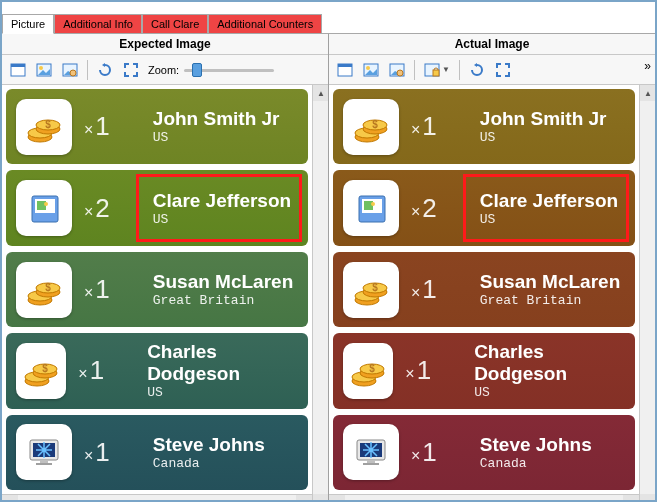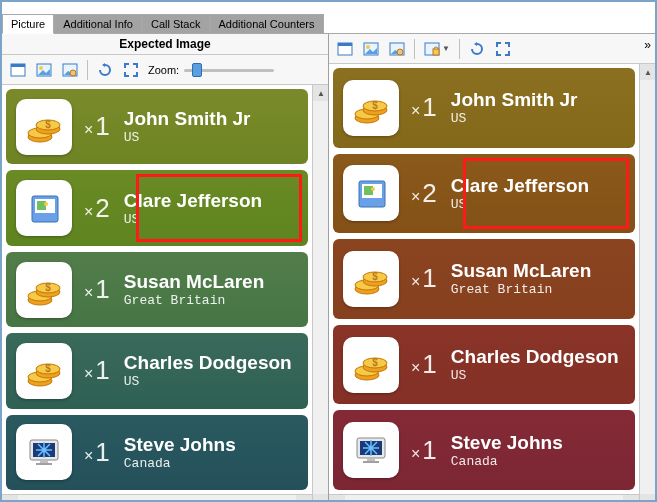--- a/index.html
+++ b/index.html
@@ -16,21 +16,21 @@
     display: flex;
     background: #fff;
     border-bottom: 1px solid #a8a8a8;
     height: 32px;
     align-items: flex-end;
   }
   .tab {
     padding: 3px 8px;
     border: 1px solid #a8a8a8;
     border-bottom: none;
-    background: #a3a3a3;
+    background: #ef4444;
     margin-right: 0px;
     font-size: 11px;
     cursor: pointer;
     position: relative;
   }
   .tab.active {
     background: #fff;
     z-index: 2;
     border-bottom: 1px solid #fff;
     margin-bottom: -1px;
@@ -140,21 +140,21 @@
   }
   .mult {
     margin: 0 14px 0 12px;
     font-size: 26px;
     color: rgba(255,255,255,.9);
     display: flex;
     align-items: baseline;
     gap: 2px;
   }
   .mult .x { font-size: 16px; }
-  .info { display: flex; flex-direction: column; }
+  .info { display: flex; flex-direction: column; margin-left: 29px; }
   .name { font-size: 19px; font-weight: bold; }
   .country { font-size: 13px; opacity: .9; font-family: Liberation Mono, monospace; }
   .highlight {
     position: absolute;
     border: 3px solid #ff1a1a;
     left: 130px; right: 6px; top: 4px; bottom: 4px;
     pointer-events: none;
   }
   
   .exp .row:nth-child(1){background:linear-gradient(#7a8a2a,#6e8424);}
@@ -182,21 +182,21 @@
   .strack{flex:1;background:#f0f0f0;}
   .listwrap{position:absolute;inset:0 16px 16px 0;}
   svg { display: block; }
 </style>
 </head>
 <body>
 
 <div class="tabbar">
   <div class="tab active">Picture</div>
   <div class="tab">Additional Info</div>
-  <div class="tab">Call Stack</div>
+  <div class="tab">Call Clare</div>
   <div class="tab">Additional Counters</div>
 </div>
 
 <div class="split">
 
   <div class="pane">
     <div class="pane-title">Expected Image</div>
     <div class="toolbar">
       <div class="tbtn">
           <svg width="16" height="14">
@@ -343,20 +343,21 @@
         </div>
       <div class="sbar-h">
           <div class="sbtn">◄</div>
           <div class="strack"></div>
           <div class="sbtn">►</div>
         </div>
     </div>
   </div>
 
   <div class="pane">
+    <div class="pane-title">Actual Image</div>
     <div class="toolbar">
       <div class="tbtn">
           <svg width="16" height="14">
             <rect x="1" y="1" width="14" height="12" fill="#fff" stroke="#3a7ac8"></rect>
             <rect x="1" y="1" width="14" height="3" fill="#3a7ac8"></rect>
           </svg>
         </div>
       <div class="tbtn">
           <svg width="16" height="14">
             <rect x="1" y="1" width="14" height="12" fill="#e8f4ff" stroke="#3a7ac8"></rect>

